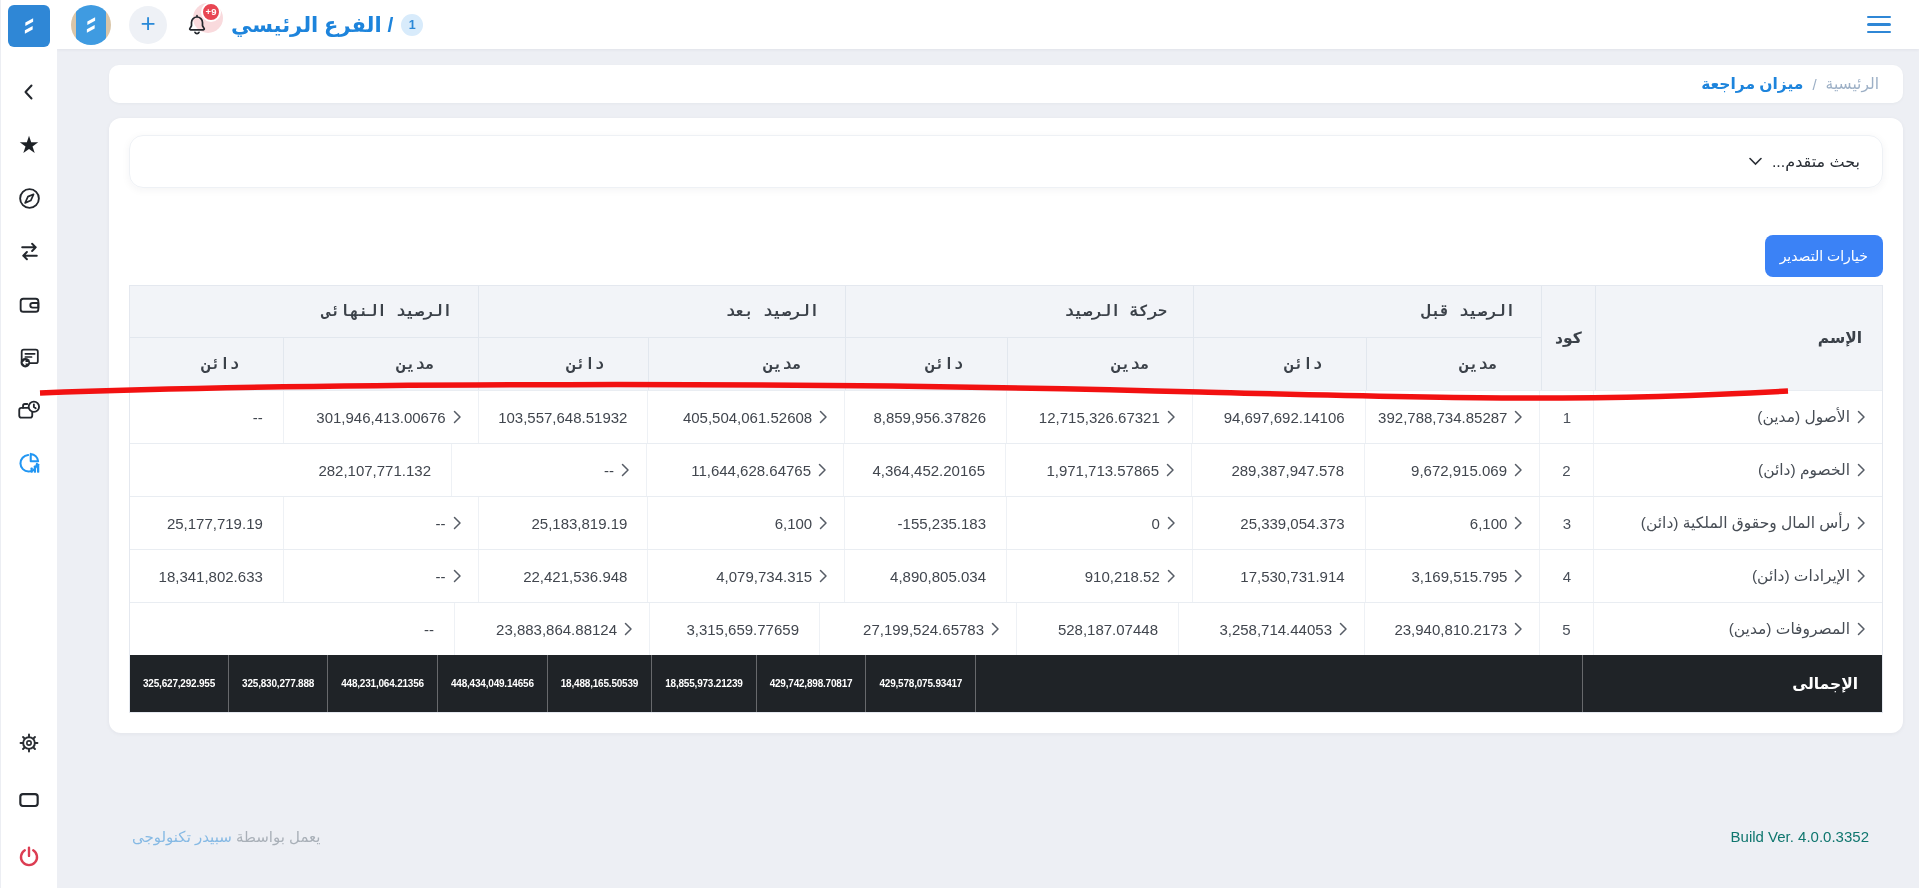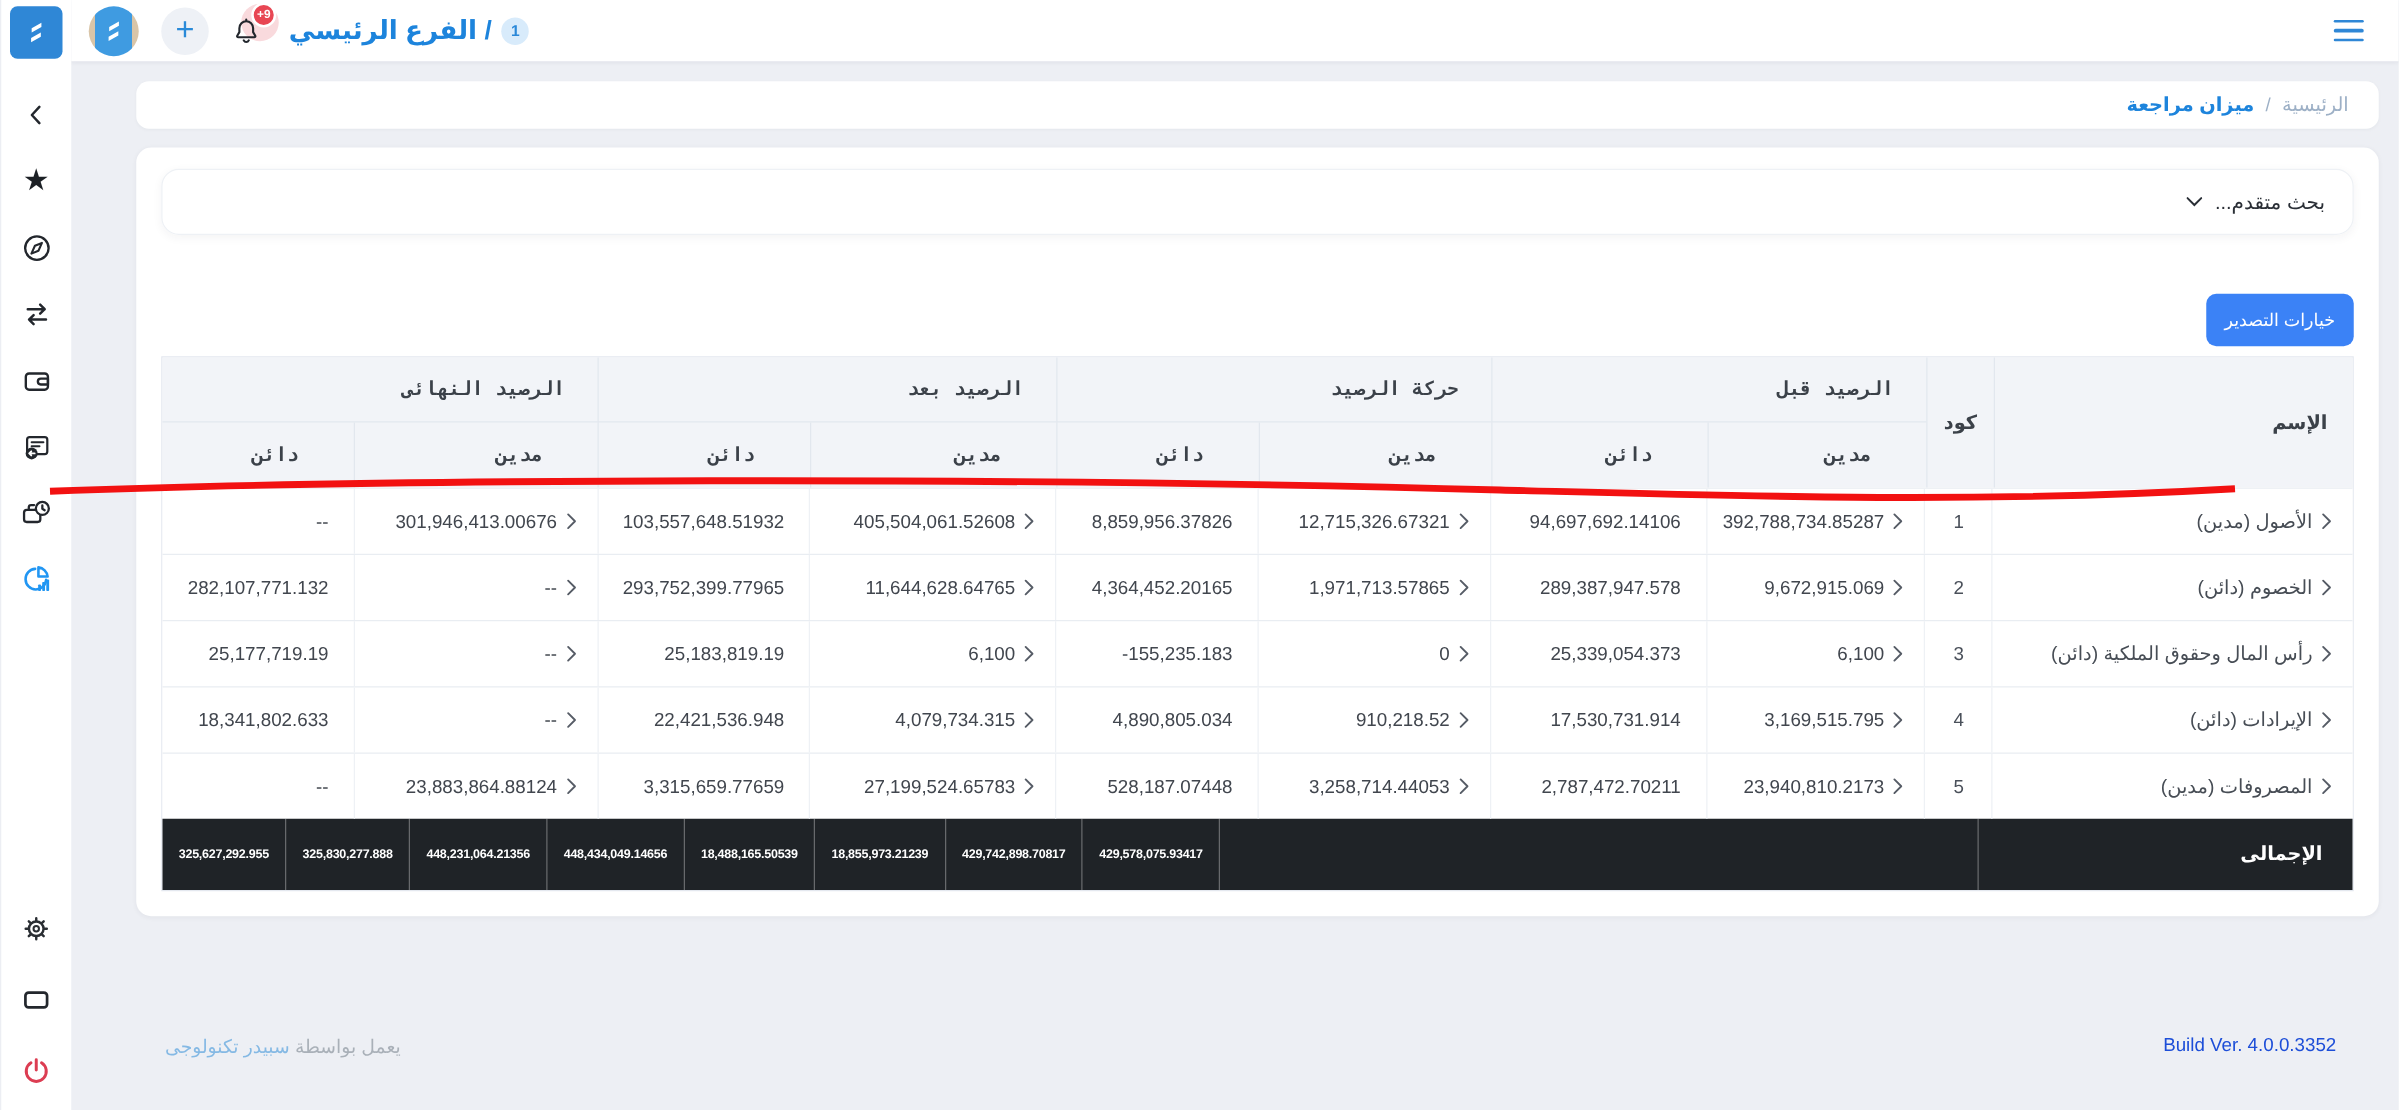--- a/index.html
+++ b/index.html
@@ -73,21 +73,21 @@
 
   .ttotals { display:flex; height:57px; background:#1f2327; align-items:stretch; }
   .tcell { display:flex; align-items:center; justify-content:center; color:#fff; font-weight:bold; font-size:10px; padding:0 13px; border-right:1px solid rgba(255,255,255,.32); letter-spacing:-.2px; }
   .tfill { flex:1; }
   .tlabel { width:300px; display:flex; align-items:center; justify-content:flex-start; direction:rtl; padding-right:24px; color:#fff; font-weight:bold; font-size:15.5px; border-left:1px solid rgba(255,255,255,.32); }
 
   
   .footer { display:flex; justify-content:space-between; padding:0 50px 0 75px; margin-top:95px; }
   .powered { direction:rtl; font-size:15px; color:#a9b0b8; }
   .powered .brand { color:#85b9e4; cursor:pointer; }
-  .build { font-size:15px; color:#1d4ed8;margin-left:23px; }
+  .build { font-size:15px; color:#0f766e;margin-left:23px; }
 
   .red-line { position:absolute; top:0; left:0; pointer-events:none; z-index:40; }
 </style>
 </head>
 <body>
 
 <div class="app">
 
   <div class="main">
     <div class="navbar" dir="ltr">
@@ -261,23 +261,20 @@
                   <span>4,364,452.20165</span>
                 </div>
                 <div class="cell c-adeb has-chev">
                   <span class="chev">
                     <svg width="9" height="14" viewBox="0 0 9 14">
                       <polyline points="1.5,1.5 7,7 1.5,12.5" fill="none" stroke="#565c66" stroke-width="1.5" stroke-linecap="round" stroke-linejoin="round"></polyline>
                     </svg>
                   </span>
                   <span>11,644,628.64765</span>
                 </div>
-                <div class="cell c-acred">
-                  <span>293,752,399.77965</span>
-                </div>
                 <div class="cell c-fdeb has-chev">
                   <span class="chev">
                     <svg width="9" height="14" viewBox="0 0 9 14">
                       <polyline points="1.5,1.5 7,7 1.5,12.5" fill="none" stroke="#565c66" stroke-width="1.5" stroke-linecap="round" stroke-linejoin="round"></polyline>
                     </svg>
                   </span>
                   <span>--</span>
                 </div>
                 <div class="cell c-fcred">
                   <span>282,107,771.132</span>
@@ -409,23 +406,20 @@
                 <div class="cell c-code">
                   <span>5</span>
                 </div>
                 <div class="cell c-bdeb has-chev">
                   <span class="chev">
                     <svg width="9" height="14" viewBox="0 0 9 14">
                       <polyline points="1.5,1.5 7,7 1.5,12.5" fill="none" stroke="#565c66" stroke-width="1.5" stroke-linecap="round" stroke-linejoin="round"></polyline>
                     </svg>
                   </span>
                   <span>23,940,810.2173</span>
-                </div>
-                <div class="cell c-bcred">
-                  <span>2,787,472.70211</span>
                 </div>
                 <div class="cell c-mdeb has-chev">
                   <span class="chev">
                     <svg width="9" height="14" viewBox="0 0 9 14">
                       <polyline points="1.5,1.5 7,7 1.5,12.5" fill="none" stroke="#565c66" stroke-width="1.5" stroke-linecap="round" stroke-linejoin="round"></polyline>
                     </svg>
                   </span>
                   <span>3,258,714.44053</span>
                 </div>
                 <div class="cell c-mcred">

